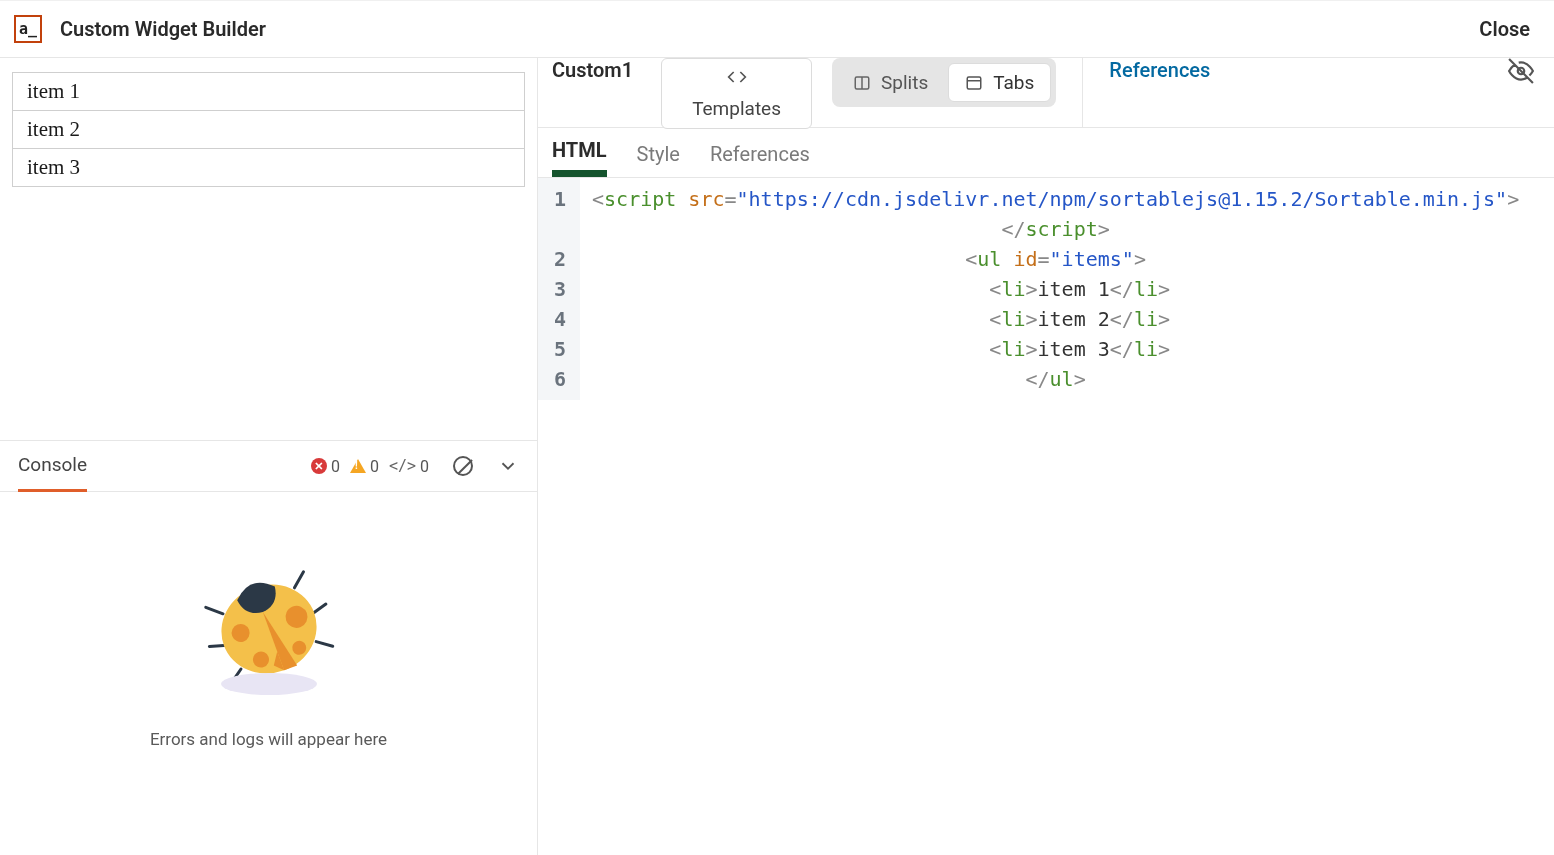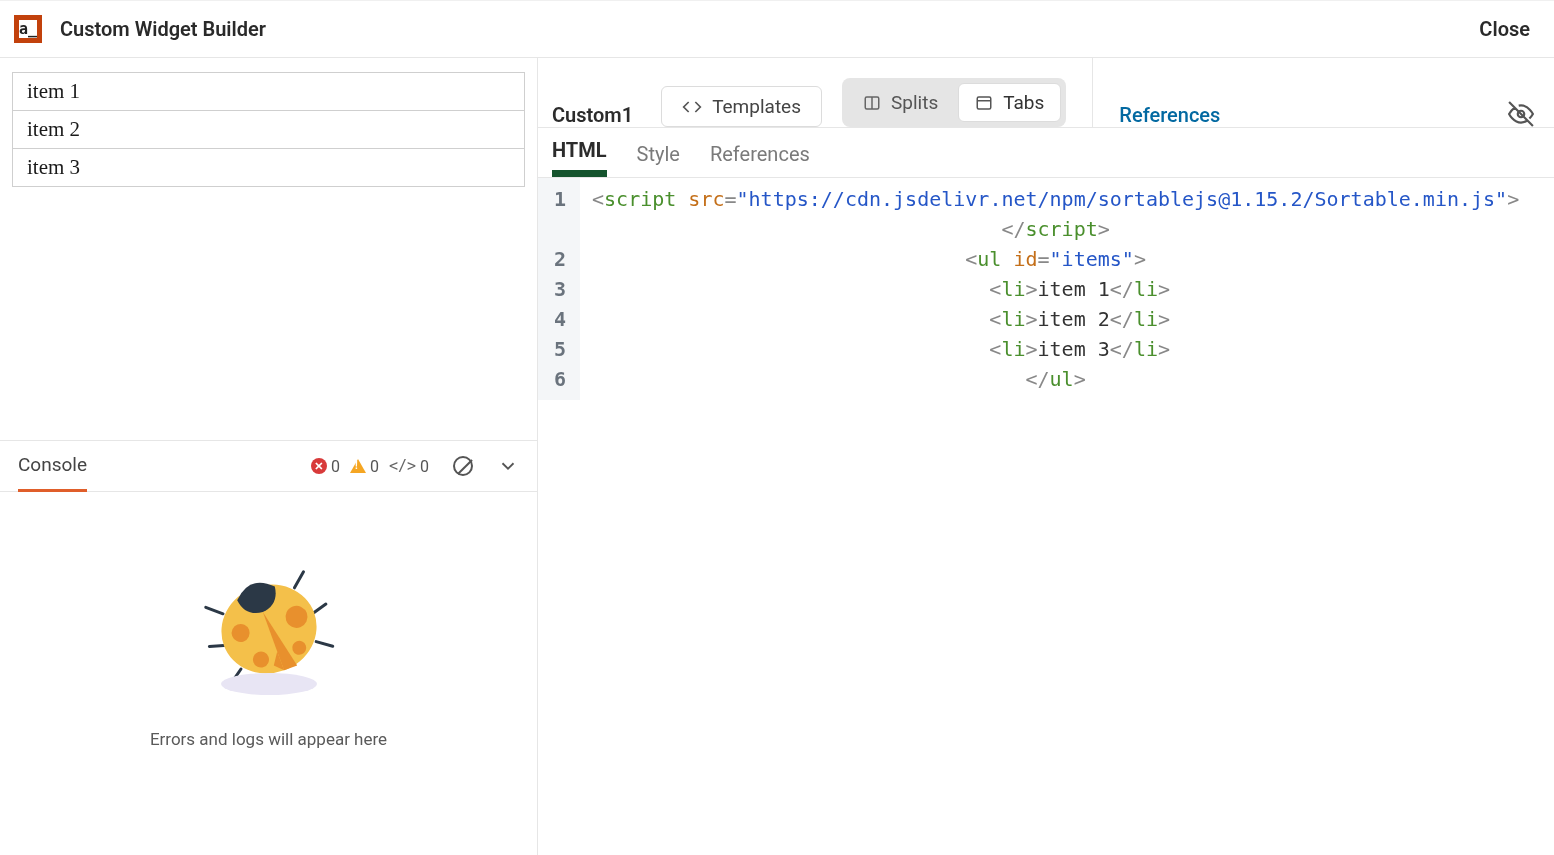--- a/index.html
+++ b/index.html
@@ -17,21 +17,21 @@
     align-items: center;
     justify-content: space-between;
     height: 58px;
     padding: 0 24px 0 14px;
     border-bottom: 1px solid #e6e6e6;
     border-top: 1px solid #f0f0f0;
   }
   .top-left { display: flex; align-items: center; gap: 18px; }
   .logo {
     width: 28px; height: 28px;
-    border: 5px solid #c2410c;
+    border: 2px solid #c2410c;
     border-radius: 0;
     background: #fff;
     position: relative;
     display: flex; align-items: center; justify-content: center;
     font-weight: 700; font-size: 15px; color: #222;
     font-family: ui-monospace, Menlo, monospace;
   }
   .top-title { font-weight: 600; font-size: 20px; color: #2a2a2a; }
   .close-link { font-weight: 600; font-size: 20px; color: #2a2a2a; cursor: pointer; }
   
@@ -96,31 +96,31 @@
     justify-content: center;
     gap: 30px;
     padding-bottom: 30px;
   }
   .bug-wrap { position: relative; width: 140px; height: 130px; }
   .bug-shadow { position:absolute; bottom:4px; left:22px; width:96px; height:22px; background:#e8e5f4; border-radius:50%; }
   .console-msg { font-size: 17px; color: #5a5a5a; }
   
   .right-header {
     display: flex;
-    align-items: flex-end;
+    align-items: flex-start;
     height: 70px;
     border-bottom: 1px solid #e6e6e6;
     padding: 0 20px 0 14px;
     gap: 20px;
   }
   .widget-name { font-size: 20px; font-weight:600; color:#2c2c2c; padding-right:8px;}
   .chip-btn {
     display:flex; align-items:center; gap:10px;
     border:1px solid #dcdcdc; border-radius:6px;
-    padding: 8px 20px; font-size:19px; color:#444; background:#fff; cursor:pointer;
+    padding: 8px 30px; font-size:19px; color:#444; background:#fff; cursor:pointer;flex-direction:column;
   }
   .seg-group {
     display:flex; align-items:center; background:#e5e5e5; border-radius:8px; padding:5px;
     gap:4px;
   }
   .seg-btn { display:flex;align-items:center;gap:10px; padding:7px 16px; border-radius:6px; font-size:19px; color:#555; cursor:pointer;}
   .seg-btn.active { background:#fff; border:1px solid #dcdcdc; color:#333;}
   .right-divider { width:1px; align-self:stretch; background:#e6e6e6; margin:0 6px;}
   .refs { font-size:20px; color:#0369a1; font-weight:500;}
   .eye-off { margin-left:auto; cursor:pointer; color:#555;}

